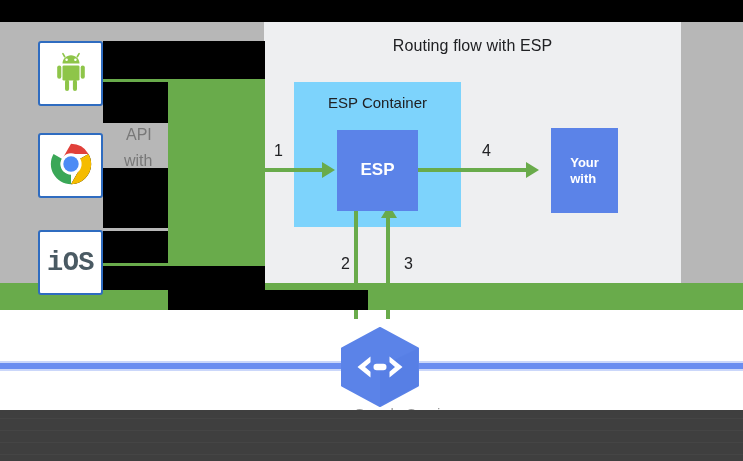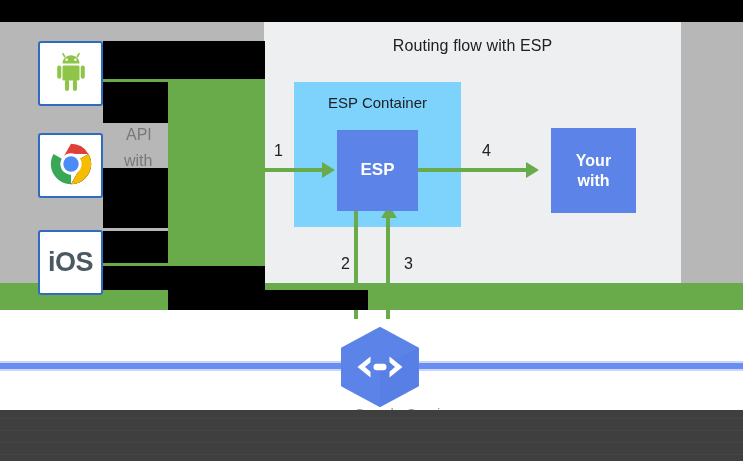--- a/index.html
+++ b/index.html
@@ -96,32 +96,31 @@
 
   
   .blue-box {
     position: absolute;
     background: #5b83e8;
     display: flex;
     align-items: center;
     justify-content: center;
     color: #ffffff;
     font-weight: bold;
-    text-align: center;
     line-height: 1.2;
   }
   #esp-box {
     left: 337px; top: 130px;
     width: 81px;  height: 81px;
     font-size: 17px;
   }
   #your-code-box {
     left: 551px; top: 128px;
-    width: 85px;  height: 85px;
-    font-size: 16px;
+    width: 67px;  height: 85px;
+    font-size: 13px;
   }
 
   
   .gline { position: absolute; background: #69ab4b; }
   .harrow-head {
     position: absolute;
     width: 0; height: 0;
     border-top: 8px solid transparent;
     border-bottom: 8px solid transparent;
     border-left: 13px solid #69ab4b;
@@ -164,21 +163,21 @@
     background: #ffffff;
     border: 2px solid #2f6cc0;
     border-radius: 3px;
     box-sizing: border-box;
     display: flex;
     align-items: center;
     justify-content: center;
   }
   #tile-android { left: 38px; top: 41px; }
   #tile-chrome  { left: 38px; top: 133px; }
-  #tile-ios     { left: 38px; top: 230px; }
+  #tile-ios     { left: 38px; top: 230px; font-family: Liberation Mono, monospace; }
 
   .ios-text {
     font-size: 27px;
     font-weight: bold;
     color: #4a5a63;
     letter-spacing: -0.5px;
   }
 
   
   #green-block {

